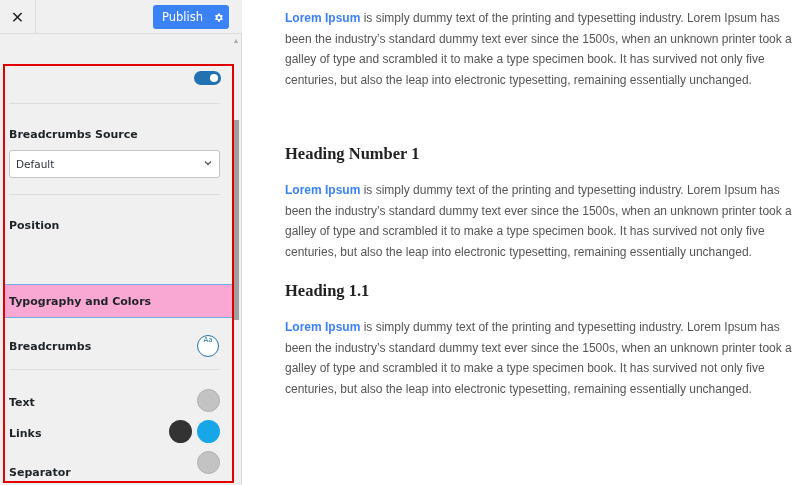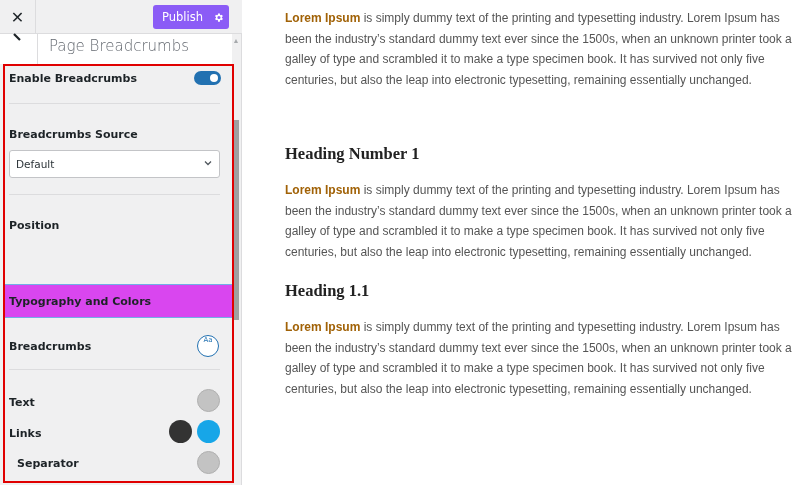--- a/index.html
+++ b/index.html
@@ -18,21 +18,21 @@
   }
   .close-btn {
     position:absolute; left:0; top:0; width:36px; height:34px;
     border-right:1px solid #dcdcde; box-sizing:border-box;
     display:flex; align-items:center; justify-content:center;
     font-size:16px; font-weight:bold; color:#1d2327; cursor:pointer;
     font-family:"DejaVu Sans", sans-serif;
   }
   .publish-group {
     position:absolute; left:153px; top:5px; height:24px; width:76px;
-    background:#8b5cf6; border-radius:3px; display:flex; align-items:center;
+    background:#3b82f6; border-radius:3px; display:flex; align-items:center;
     color:#fff; font-family:"DejaVu Sans", sans-serif; font-size:11.5px;
   }
   .publish-btn { padding-left:9px; width:52px; cursor:pointer; }
   .settings-btn {
     width:24px; height:24px; display:flex; align-items:center; justify-content:center; cursor:pointer;
   }
   .section-header {
     position:absolute; left:0; top:34px; width:232px; height:30px;
     background:#fff; box-sizing:border-box;
   }
@@ -77,41 +77,41 @@
     position:absolute; left:4px; width:211px; height:28px;
     background:#fff; border:1px solid #c3c4c7; border-radius:3px;
     box-sizing:border-box; font-family:"DejaVu Sans", sans-serif;
     font-size:10.5px; color:#2c3338; cursor:pointer;
   }
   .select.focused { border-color:#2271b1; }
   .select-value { position:absolute; left:6px; top:7px; }
   .select-chev { position:absolute; right:7px; top:9px; }
   .typo-section {
     position:absolute; left:-2px; top:218px; width:231px; height:34px;
-    background:#d946ef; border-top:1px solid #72aee6; border-bottom:1px solid #72aee6;
+    background:#f9a8d4; border-top:1px solid #72aee6; border-bottom:1px solid #72aee6;
     box-sizing:border-box;
   }
   .typo-section .ctl-label { top:10px; left:6px; }
   .font-btn {
     position:absolute; left:192px; width:22px; height:22px; border-radius:50%;
     border:1.5px solid #2271b1; box-sizing:border-box; background:#fff;
     display:flex; align-items:flex-start; justify-content:center;
     font-family:"DejaVu Sans", sans-serif; font-size:7px; color:#2271b1; cursor:pointer;
   }
   .swatch {
     position:absolute; width:23px; height:23px; border-radius:50%;
     box-sizing:border-box; cursor:pointer;
   }
   
   .content { position:absolute; left:285px; top:0; width:523px; }
   .para {
     position:absolute; left:0; width:523px; font-family:"Liberation Sans", sans-serif;
     font-size:12px; line-height:20.5px; color:#555; margin:0;
   }
-  .para b { color:#a16207; }
+  .para b { color:#3b82f6; }
   .heading {
     position:absolute; left:0; font-family:Liberation Serif, serif;
     font-size:16.5px; font-weight:bold; color:#222; margin:0;
   }
 </style>
 </head>
 <body>
 
 <div class="sidebar">
 
@@ -122,36 +122,27 @@
     <div class="publish-group">
       <span class="publish-btn">Publish</span>
       <span class="settings-btn">
         <svg width="11" height="11" viewBox="0 0 24 24">
           <path fill="#fff" d="M19.4 13a7.5 7.5 0 0 0 0-2l2.1-1.6-2-3.5-2.5 1a7 7 0 0 0-1.7-1L15 3h-4l-.4 2.9a7 7 0 0 0-1.7 1l-2.5-1-2 3.5L6.6 11a7.5 7.5 0 0 0 0 2l-2.1 1.6 2 3.5 2.5-1a7 7 0 0 0 1.7 1L11 21h4l.4-2.9a7 7 0 0 0 1.7-1l2.5 1 2-3.5zM13 15.5A3.5 3.5 0 1 1 13 8.5a3.5 3.5 0 0 1 0 7z"></path>
         </svg>
       </span>
     </div>
   </div>
 
-  <div class="section-header">
-    <div class="back-btn">
-      <svg width="10" height="10" viewBox="0 0 10 10">
-        <path d="M2 2 L8 8" stroke="#1d2327" stroke-width="2.2" fill="none"></path>
-      </svg>
-    </div>
-    <span class="section-title">Page Breadcrumbs</span>
-  </div>
 
   <div class="scroll-up">▲</div>
   <div class="scroll-track"></div>
   <div class="scroll-thumb"></div>
 
   <div class="panel">
 
-    <span class="ctl-label" style="top:6px;">Enable Breadcrumbs</span>
     <div class="toggle" style="top:5px;">
       <div class="toggle-knob"></div>
     </div>
     <div class="divider" style="top:37px;"></div>
 
     <span class="ctl-label" style="top:62px;">Breadcrumbs Source</span>
     <div class="select" style="top:84px;padding-left:13px;">
       <span class="select-value">Default</span>
       <svg class="select-chev" width="8" height="6" viewBox="0 0 8 6">
         <path d="M1 1.5 L4 4.5 L7 1.5" stroke="#50575e" stroke-width="1.3" fill="none"></path>
@@ -171,21 +162,21 @@
     </div>
     <div class="divider" style="top:303px;"></div>
 
     <span class="ctl-label" style="top:330px;">Text</span>
     <div class="swatch" style="left:192px; top:323px; background:#c3c3c3; border:1px solid #b0b0b0;"></div>
 
     <span class="ctl-label" style="top:361px;">Links</span>
     <div class="swatch" style="left:164px; top:354px; background:#333333;"></div>
     <div class="swatch" style="left:192px; top:354px; background:#17a6e8;"></div>
 
-    <span class="ctl-label" style="top:391px;margin-left:8px;">Separator</span>
+    <span class="ctl-label" style="top:400px;">Separator</span>
     <div class="swatch" style="left:192px; top:385px; background:#c3c3c3; border:1px solid #b0b0b0;"></div>
   </div>
 </div>
 
 <div class="content">
   <p class="para" style="top:8px;"><b>Lorem Ipsum</b><span> is simply dummy text of the printing and typesetting industry. Lorem Ipsum has been the industry’s standard dummy text ever since the 1500s, when an unknown printer took a galley of type and scrambled it to make a type specimen book. It has survived not only five centuries, but also the leap into electronic typesetting, remaining essentially unchanged.</span></p>
 
   <h2 class="heading" style="top:144px;">Heading Number 1</h2>
 
   <p class="para" style="top:180px;"><b>Lorem Ipsum</b><span> is simply dummy text of the printing and typesetting industry. Lorem Ipsum has been the industry’s standard dummy text ever since the 1500s, when an unknown printer took a galley of type and scrambled it to make a type specimen book. It has survived not only five centuries, but also the leap into electronic typesetting, remaining essentially unchanged.</span></p>

